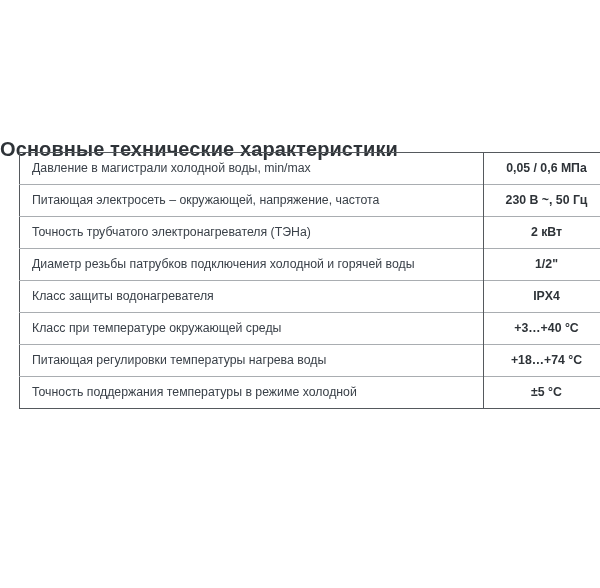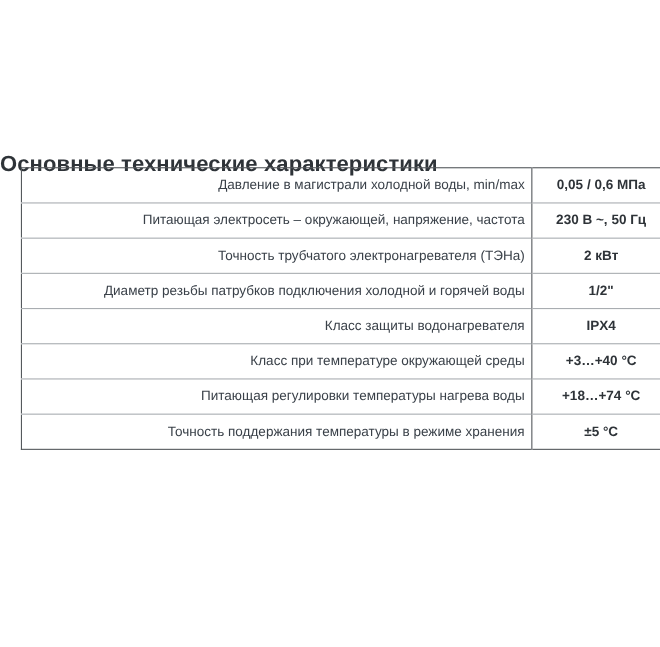--- a/index.html
+++ b/index.html
@@ -48,21 +48,21 @@
   table.spec-table tr {
     height: 32px;
   }
   table.spec-table tr + tr > td {
     border-top: 1px solid #a9adb1;
   }
   td.spec-param {
     padding: 0 6px 0 12px;
     font-size: 12.3px;
     color: #3a4149;
-    text-align: right;
+    text-align: left;
     vertical-align: middle;
     line-height: 1.2;
     white-space: nowrap;
     border-right: 1px solid #55595d;
     width: 445px;
   }
   td.spec-value {
     padding: 0 6px;
     font-size: 12.3px;
     font-weight: bold;
@@ -114,21 +114,21 @@
           <td class="spec-param">Класс при температуре окружающей среды</td>
           <td class="spec-value">+3…+40 °C</td>
         </tr>
 
         <tr>
           <td class="spec-param">Питающая регулировки температуры нагрева воды</td>
           <td class="spec-value">+18…+74 °C</td>
         </tr>
 
         <tr>
-          <td class="spec-param">Точность поддержания температуры в режиме хранения</td>
+          <td class="spec-param">Точность поддержания температуры в режиме холодной</td>
           <td class="spec-value">±5 °C</td>
         </tr>
 
       </tbody>
     </table>
   </div>
 
 </div>
 
 </body></html>

